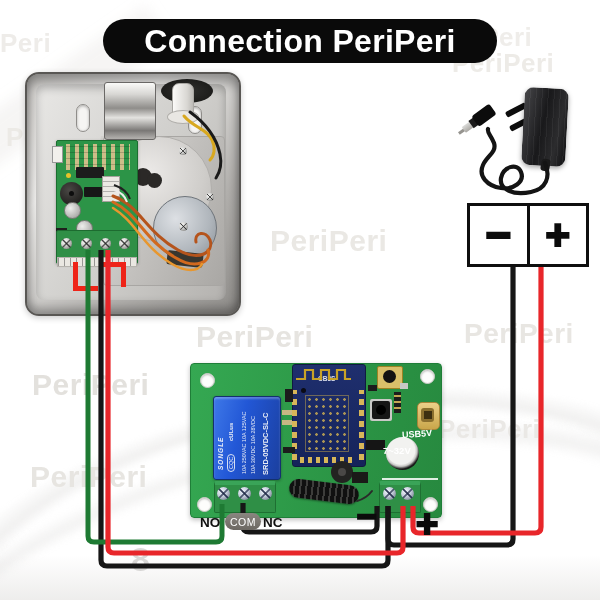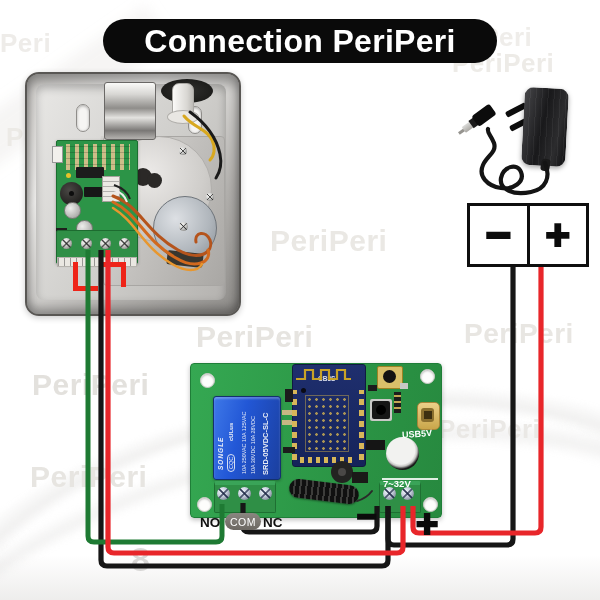--- a/index.html
+++ b/index.html
@@ -153,21 +153,21 @@
     <div class="abs" style="left:366px;top:440px;width:19px;height:10px;background:#151515;z-index:7;"></div>
     <div class="abs" style="left:331px;top:461px;width:22px;height:22px;border-radius:50%;background:#232321;z-index:7;"></div>
     <div class="abs" style="left:338px;top:468px;width:8px;height:8px;border-radius:50%;background:#4a4846;z-index:8;"></div>
     <div class="abs" style="left:352px;top:472px;width:16px;height:11px;background:#1a1a18;z-index:7;"></div>
     <div class="abs" style="left:282px;top:410px;width:10px;height:5px;background:#c9b784;z-index:7;"></div>
     <div class="abs" style="left:282px;top:420px;width:10px;height:5px;background:#c9b784;z-index:7;"></div>
     <div class="abs" style="left:285px;top:389px;width:8px;height:13px;background:#1c1c1c;z-index:7;"></div>
     <div class="abs" style="left:368px;top:385px;width:9px;height:6px;background:#1c1c1c;z-index:7;"></div>
     <div class="abs" style="left:400px;top:383px;width:8px;height:6px;background:#c8c8c6;z-index:7;"></div>
     <div class="abs" style="left:283px;top:447px;width:12px;height:6px;background:#1c1c1c;z-index:7;"></div>
-    <div class="abs" style="left:383px;top:478px;font-size:9.5px;font-weight:800;color:#fff;z-index:8;">7~32V</div>
+    <div class="abs" style="left:383px;top:445px;font-size:9.5px;font-weight:800;color:#fff;z-index:8;">7~32V</div>
     <div class="abs" style="left:382px;top:478px;width:56px;height:2px;background:rgba(255,255,255,.85);z-index:8;"></div>
 
     <div class="abs" style="left:214px;top:481px;width:60px;height:27px;background:var(--terminal-green,#2f8f46);border:1px solid #1e6f32;border-top:4px solid #3aa458;border-radius:2px;z-index:7;"></div>
     <div class="abs screwB" style="left:217px;top:487px;width:13px;height:13px;z-index:8;"></div>
     <div class="abs screwB" style="left:238px;top:487px;width:13px;height:13px;z-index:8;"></div>
     <div class="abs screwB" style="left:259px;top:487px;width:13px;height:13px;z-index:8;"></div>
     <div class="abs" style="left:379px;top:481px;width:40px;height:27px;background:var(--terminal-green,#2f8f46);border:1px solid #1e6f32;border-top:4px solid #3aa458;border-radius:2px;z-index:7;"></div>
     <div class="abs screwB" style="left:383px;top:487px;width:13px;height:13px;z-index:8;"></div>
     <div class="abs screwB" style="left:401px;top:487px;width:13px;height:13px;z-index:8;"></div>
 

